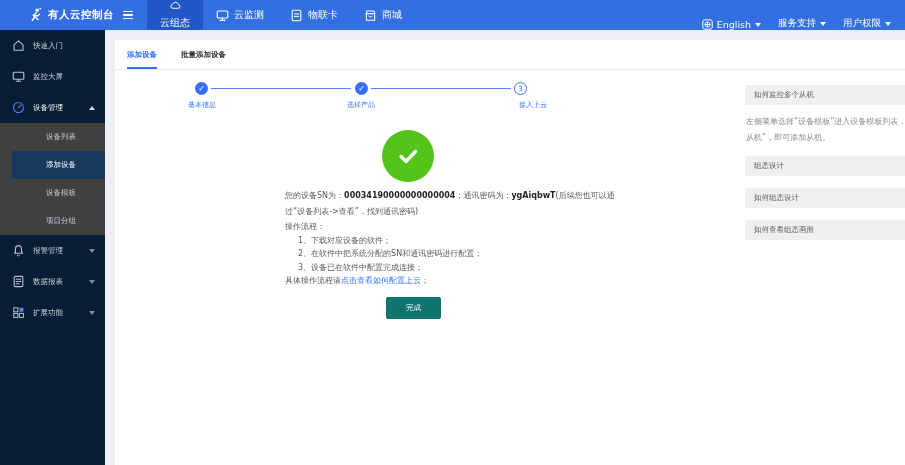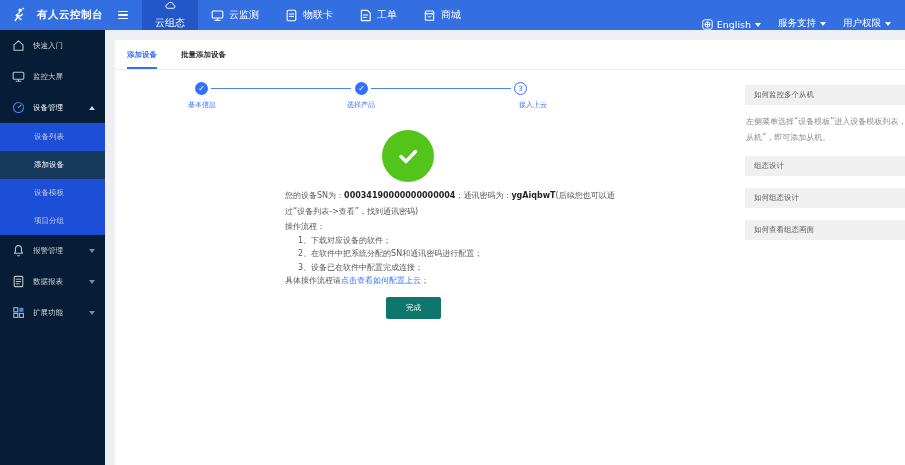--- a/index.html
+++ b/index.html
@@ -4,39 +4,39 @@
 <style>
   * { box-sizing: border-box; margin: 0; padding: 0; }
   html,body { width:905px; height:465px; overflow:hidden; }
   body {
     position:relative;
     font-family:"DejaVu Sans","Liberation Sans",sans-serif;
     background:#fff;
   }
   
   .header { position:absolute; top:0; left:0; width:905px; height:30px; background:#336fe0; display:flex; align-items:stretch; color:#fff; z-index:9; }
-  .brand { display:flex; align-items:center; gap:11px; padding:0 8px 0 10px; }
+  .brand { display:flex; align-items:center; gap:5px; padding:0 8px 0 27px; }
   .brand-title { font-size:10.5px; font-weight:bold; white-space:nowrap; letter-spacing:.5px; }
   .hamburger { display:flex; flex-direction:column; gap:2px; margin-left:4px; cursor:pointer; }
   .hamburger span { display:block; width:10px; height:1.6px; background:#fff; border-radius:1px; }
   .nav { display:flex; margin-left:6px; }
   .nav-item { display:flex; align-items:center; gap:5px; padding:0 13px; font-size:10px; cursor:pointer; white-space:nowrap; }
   .nav-item.active { background:#2357c7;flex-direction:column; }
   .header-right { margin-left:auto; display:flex; align-items:flex-end; gap:17px; padding-right:14px; font-size:9.5px; }
   .hr-item { display:flex; align-items:center; gap:4px; cursor:pointer; white-space:nowrap; }
   .caret { width:0; height:0; border-left:3px solid transparent; border-right:3px solid transparent; border-top:4px solid #fff; margin-top:1px; }
   .icon-svg { display:block; }
 
   
   .sidebar { position:absolute; top:30px; left:0; width:105px; height:457px; background:#061d35; }
   .side-item { position:relative; height:31px; display:flex; align-items:center; padding-left:12px; gap:8px; font-size:7.5px; color:#ccd3db; cursor:pointer; }
   .side-arrow { position:absolute; right:10px; width:0; height:0; }
   .tri-up { border-left:3px solid transparent; border-right:3px solid transparent; border-bottom:4px solid #cfd6de; }
   .tri-down { border-left:3px solid transparent; border-right:3px solid transparent; border-top:4px solid #7e8b9b; }
-  .submenu { background:#1d4ed8; }
+  .submenu { background:#404040;padding-left:12px; }
   .sub-item { height:28px; display:flex; align-items:center; padding-left:34px; font-size:7.5px; color:#c2cad3; cursor:pointer; }
   .sub-item.active { background:#17395c; color:#fff; }
 
   
   .content-bg { position:absolute; left:105px; top:30px; width:800px; height:435px; background:#edeff3; }
   .card { position:absolute; left:115px; top:40px; width:790px; height:425px; background:#fff; }
 
   .tabs { display:flex; gap:24px; padding:10px 0 0 12px; border-bottom:1px solid #ececec; }
   .tab { font-size:7.5px; font-weight:bold; color:#333; padding-bottom:9px; position:relative; cursor:pointer; }
   .tab.active { color:#3370ff; }
@@ -98,27 +98,20 @@
     </div>
     <div class="nav-item">
       <svg class="icon-svg" width="13" height="13" viewBox="0 0 13 13">
           <rect x="2.2" y="1.2" width="8.6" height="10.6" rx="1.2" fill="none" stroke="#fff" stroke-width="1.1"></rect>
           <path d="M4.4 5 h4.2 M4.4 7.4 h4.2" stroke="#fff" stroke-width="1" stroke-linecap="round"></path>
         </svg>
       <span>物联卡</span>
     </div>
     <div class="nav-item">
       <svg class="icon-svg" width="13" height="13" viewBox="0 0 13 13">
-          <path d="M2.4 1.4 h6.2 l2.6 2.6 v7.6 h-8.8 z" fill="none" stroke="#fff" stroke-width="1.1" stroke-linejoin="round"></path>
-          <path d="M4.4 6 h4.2 M4.4 8.4 h3" stroke="#fff" stroke-width="1" stroke-linecap="round"></path>
-        </svg>
-      <span>工单</span>
-    </div>
-    <div class="nav-item">
-      <svg class="icon-svg" width="13" height="13" viewBox="0 0 13 13">
           <path d="M2 4.6 l1-2.6 h7 l1 2.6 z M2.4 4.6 v6.6 h8.2 v-6.6" fill="none" stroke="#fff" stroke-width="1.1" stroke-linejoin="round"></path>
           <path d="M4.6 7.2 c.6 1 3.2 1 3.8 0" stroke="#fff" stroke-width="1" fill="none" stroke-linecap="round"></path>
         </svg>
       <span>商城</span>
     </div>
   </div>
 
   <div class="header-right">
     <div class="hr-item">
       <svg class="icon-svg" width="11" height="11" viewBox="0 0 11 11">

